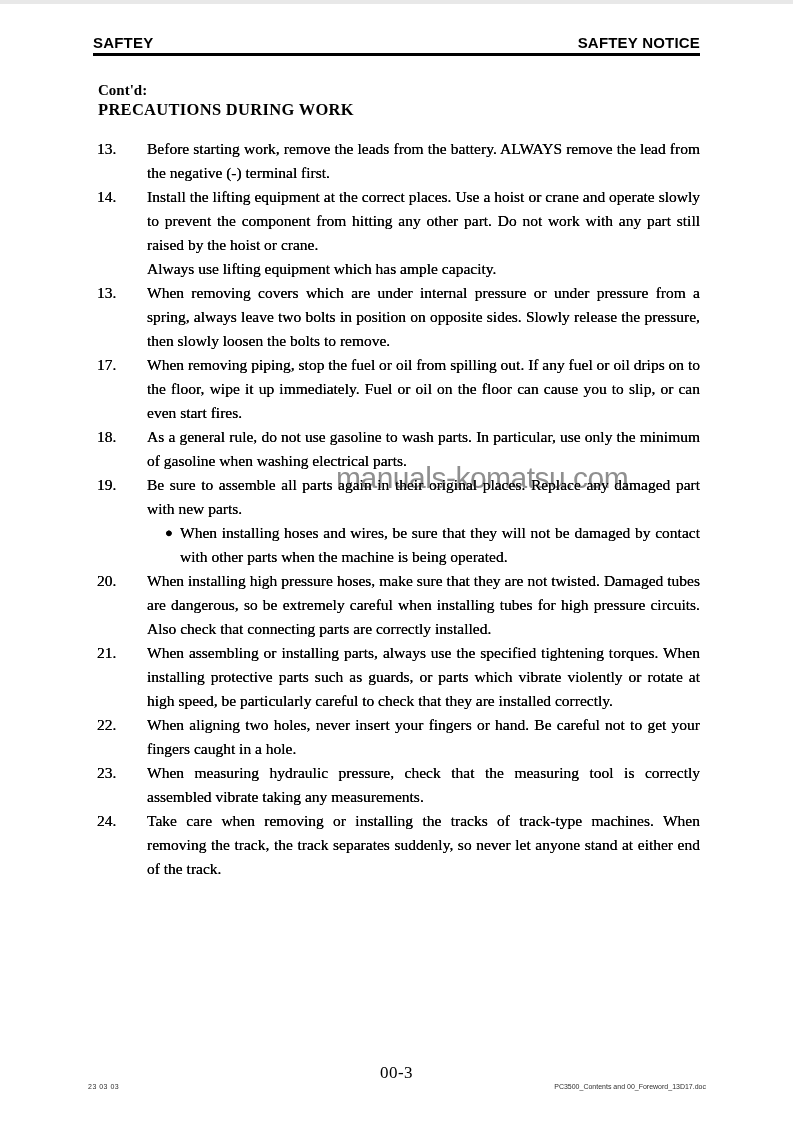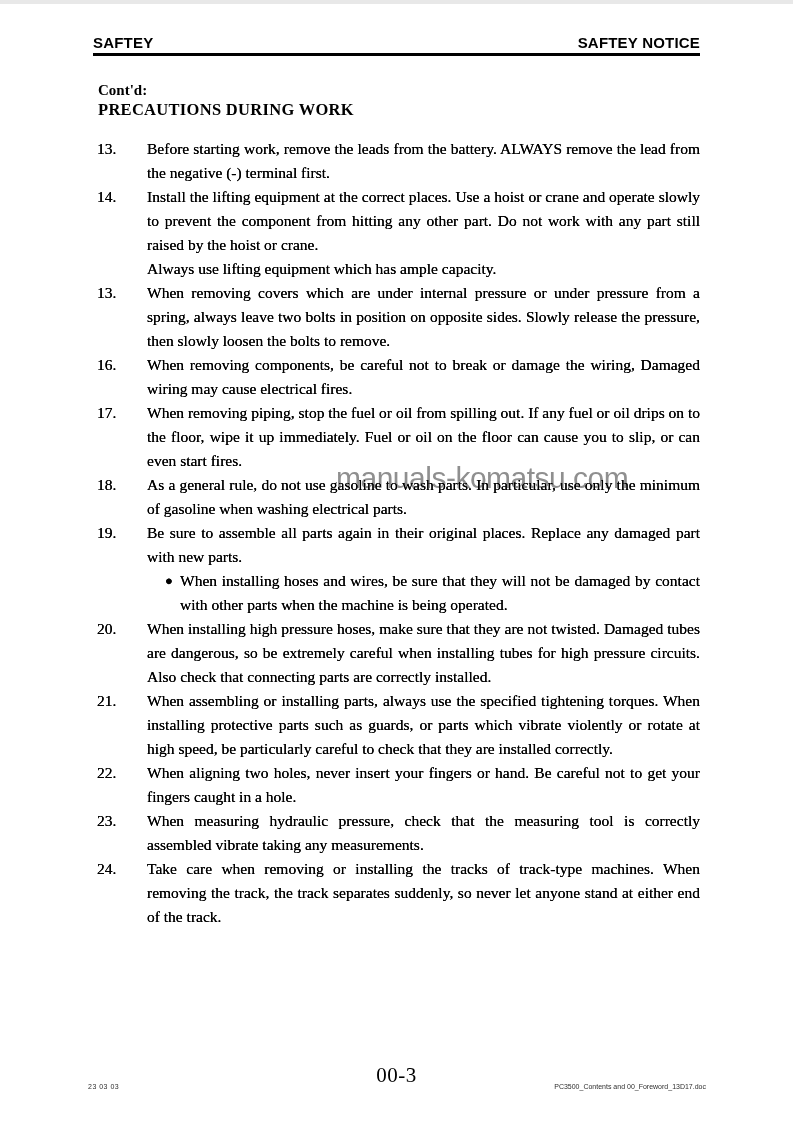--- a/index.html
+++ b/index.html
@@ -50,21 +50,21 @@
     color:#8f8f8f;
     white-space:nowrap;
     letter-spacing:-0.5px;
     mix-blend-mode:darken;
     pointer-events:none;
   }
 
   
   .page-number {
     position:absolute; left:0; top:1059px; width:100%;
-    text-align:center; font-size:21px; letter-spacing:0.5px;
+    text-align:center; font-size:17px; letter-spacing:0.5px;
   }
   .footer-left {
     position:absolute; left:88px; top:1079px;
     font-family:"Liberation Sans", sans-serif;
     font-size:7px; color:#2e2e2e; letter-spacing:0.5px;
   }
   .footer-right {
     position:absolute; right:87px; top:1079px;
     font-family:"Liberation Sans", sans-serif;
     font-size:7px; color:#2e2e2e;
@@ -103,26 +103,20 @@
       </div>
     </div>
 
     <div class="item">
       <span class="num">13.</span>
       <div class="body">
           <p>When removing covers which are under internal pressure or under pressure from a spring, always leave two bolts in position on opposite sides. Slowly release the pressure, then slowly loosen the bolts to remove.</p>
         </div>
     </div>
 
-    <div class="item">
-      <span class="num">16.</span>
-      <div class="body">
-          <p>When removing components, be careful not to break or damage the wiring, Damaged wiring may cause electrical fires.</p>
-        </div>
-    </div>
 
     <div class="item">
       <span class="num">17.</span>
       <div class="body">
           <p>When removing piping, stop the fuel or oil from spilling out. If any fuel or oil drips on to the floor, wipe it up immediately. Fuel or oil on the floor can cause you to slip, or can even start fires.</p>
         </div>
     </div>
 
     <div class="item">
       <span class="num">18.</span>

